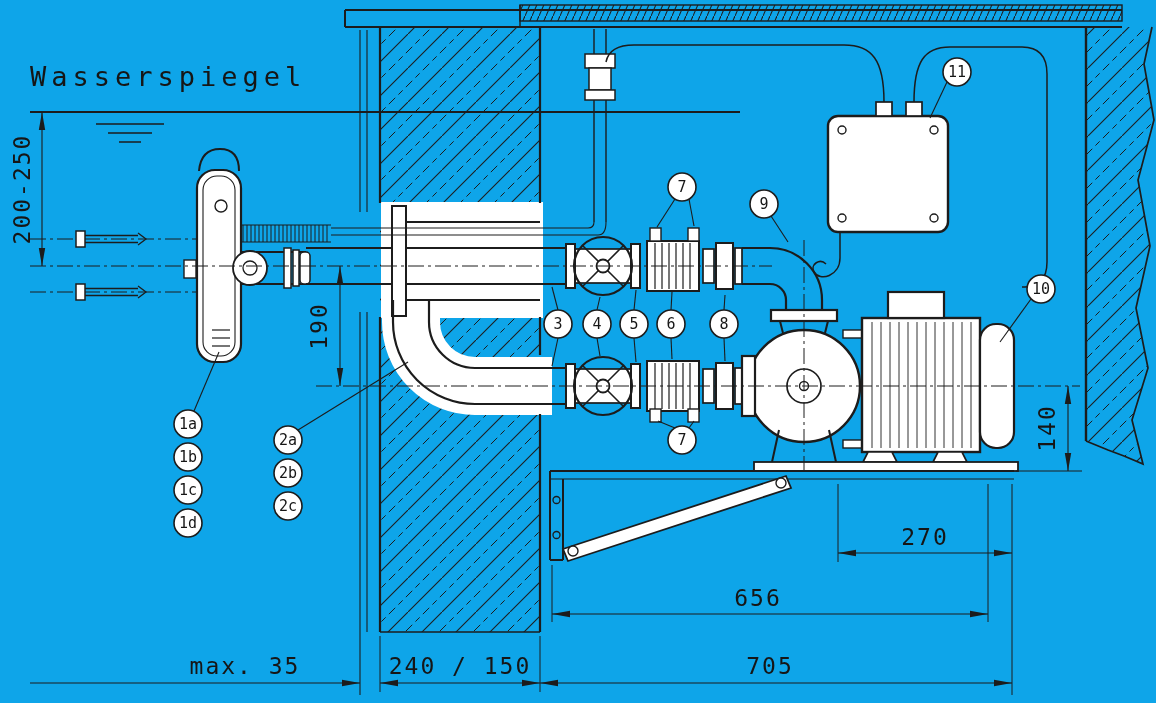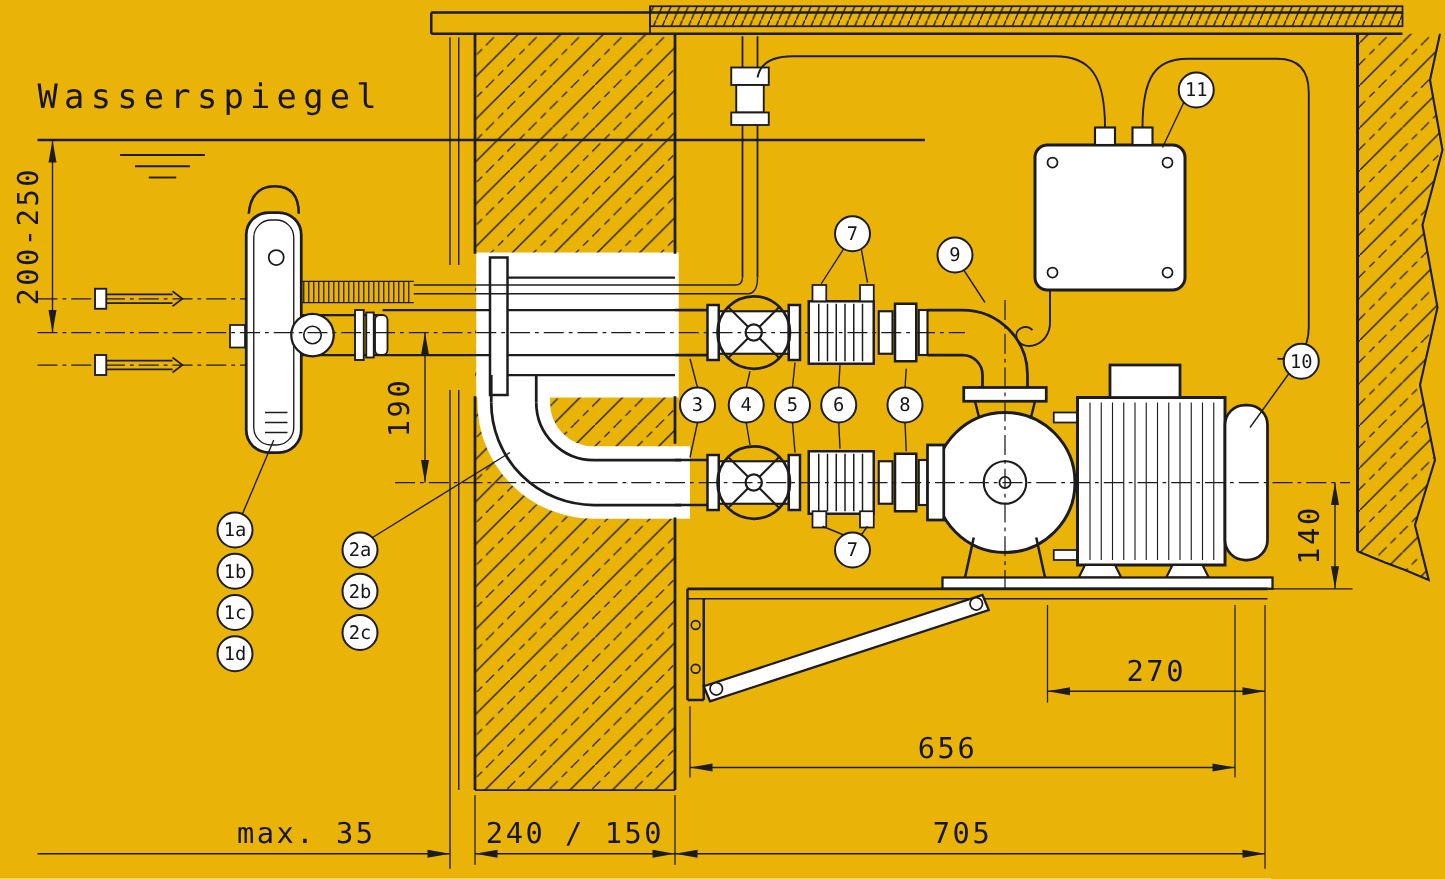--- a/index.html
+++ b/index.html
@@ -1,16 +1,16 @@
 <!DOCTYPE html>
 <html><head>
 <meta charset="utf-8">
 <style>
   html,body{margin:0;padding:0;background:#ffffff;}
-  .frame{position:relative;width:1156px;height:703px;background:#eab308;overflow:hidden;
+  .frame{position:relative;width:1156px;height:703px;background:#0ea5e9;overflow:hidden;
          font-family:"DejaVu Sans Mono", monospace;}
   svg{display:block;}
   text{fill:#161616;}
   .dim-text{font-size:23px;letter-spacing:2px;}
   .label-text{font-size:27px;letter-spacing:5px;}
   .callout-text{font-size:15px;letter-spacing:0;}
 </style>
 </head>
 <body>
 

